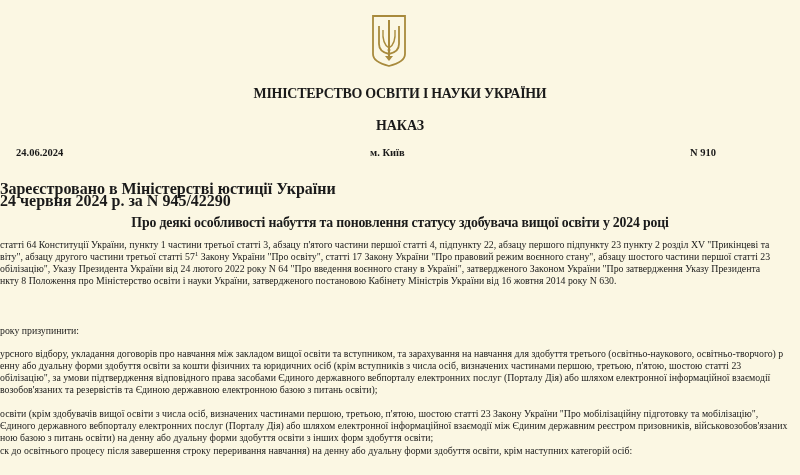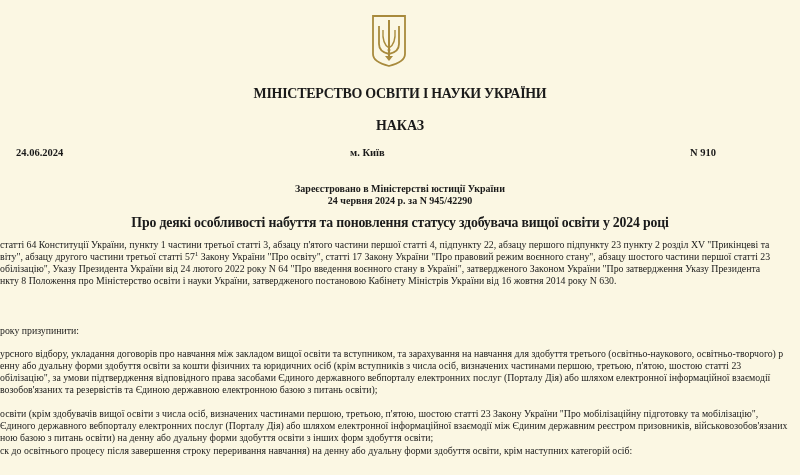--- a/index.html
+++ b/index.html
@@ -45,30 +45,30 @@
     }
     .meta-row {
       position: absolute;
       top: 147px;
       left: 0;
       width: 800px;
       font-weight: bold;
       font-size: 10.5px;
     }
     .meta-row .date { position: absolute; left: 16px; }
-    .meta-row .city { position: absolute; left: 350px; }
+    .meta-row .city { position: absolute; left: 370px; }
     .meta-row .number { position: absolute; left: 690px; }
     .registration {
       position: absolute;
       top: 183px;
       left: 0;
       width: 800px;
-      text-align: center;
+      text-align: left;
       font-weight: bold;
-      font-size: 10px;
+      font-size: 16px;
       line-height: 12px;
     }
     .doc-heading {
       position: absolute;
       top: 214px;
       left: 0;
       width: 800px;
       text-align: center;
       font-weight: bold;
       font-size: 15px;

